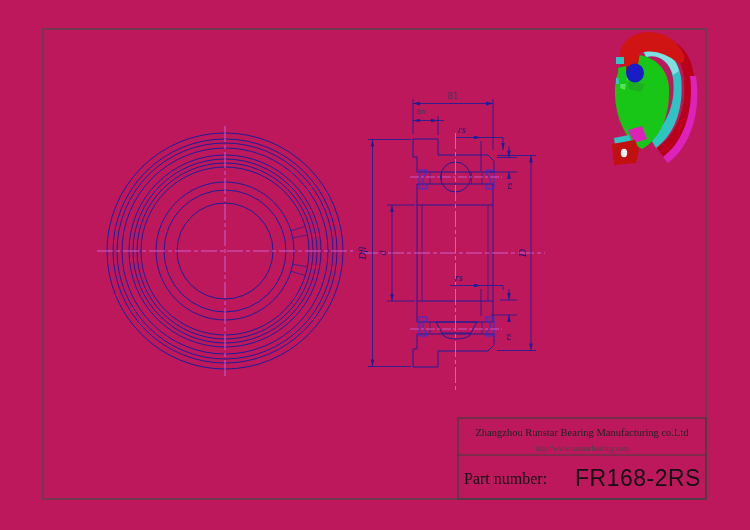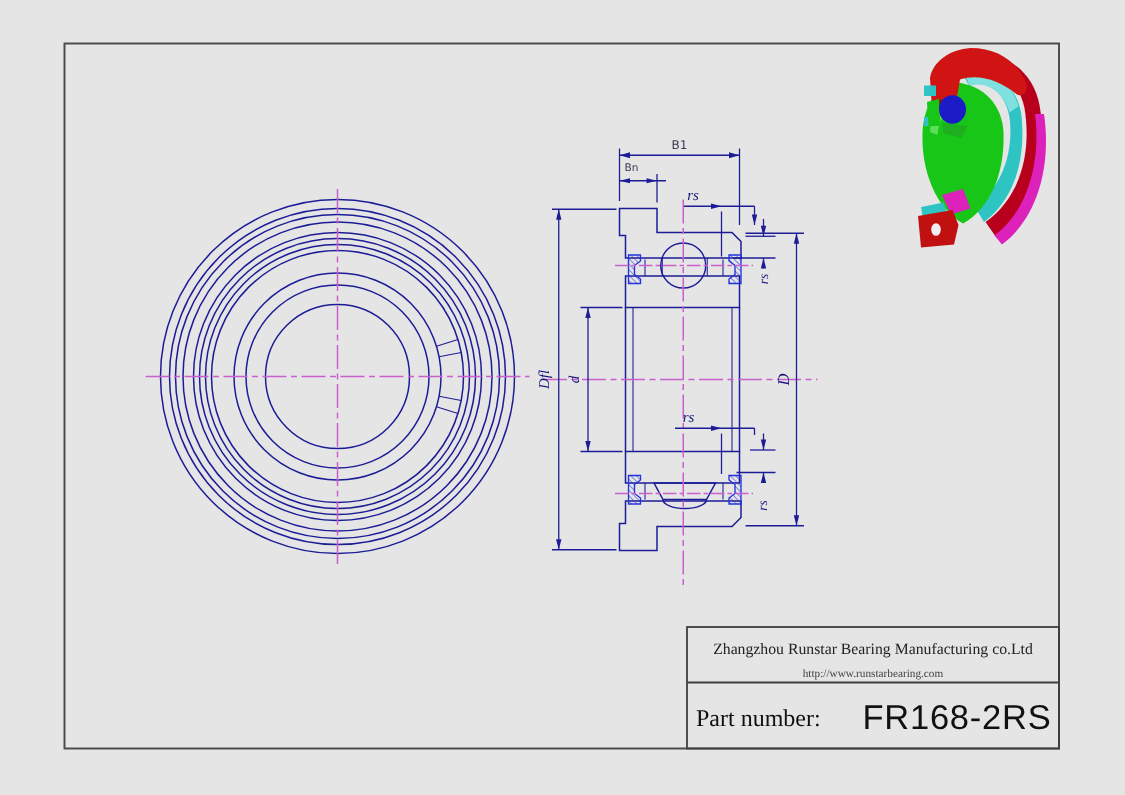--- a/index.html
+++ b/index.html
@@ -1,16 +1,16 @@
 <!DOCTYPE html>
 <html><head>
 <meta charset="utf-8">
 <style>
   html,body{margin:0;padding:0;background:#fff;}
-  .canvas{position:relative;width:750px;height:530px;background:#e5e5e5;overflow:hidden;
+  .canvas{position:relative;width:750px;height:530px;background:#be185d;overflow:hidden;
           font-family:"Liberation Sans",sans-serif;}
   svg{position:absolute;top:0;left:0;}
   .ol{stroke:#1c1c96;stroke-width:1;fill:none;}
   .thin{stroke:#1c1c96;stroke-width:0.7;fill:none;}
   .dim{stroke:#1c1c96;stroke-width:0.85;fill:none;}
   .arr{fill:#1c1c96;stroke:none;}
   .cl{stroke:#cb5fd0;stroke-width:1;fill:none;stroke-dasharray:16 3 4 3;}
   .cls{stroke:#cb5fd0;stroke-width:0.9;fill:none;stroke-dasharray:9 2 3 2;}
   .sealol{stroke:#2233dd;stroke-width:0.9;}
   .dimtxt{font-family:"Liberation Serif",serif;font-style:italic;fill:#15157a;}

